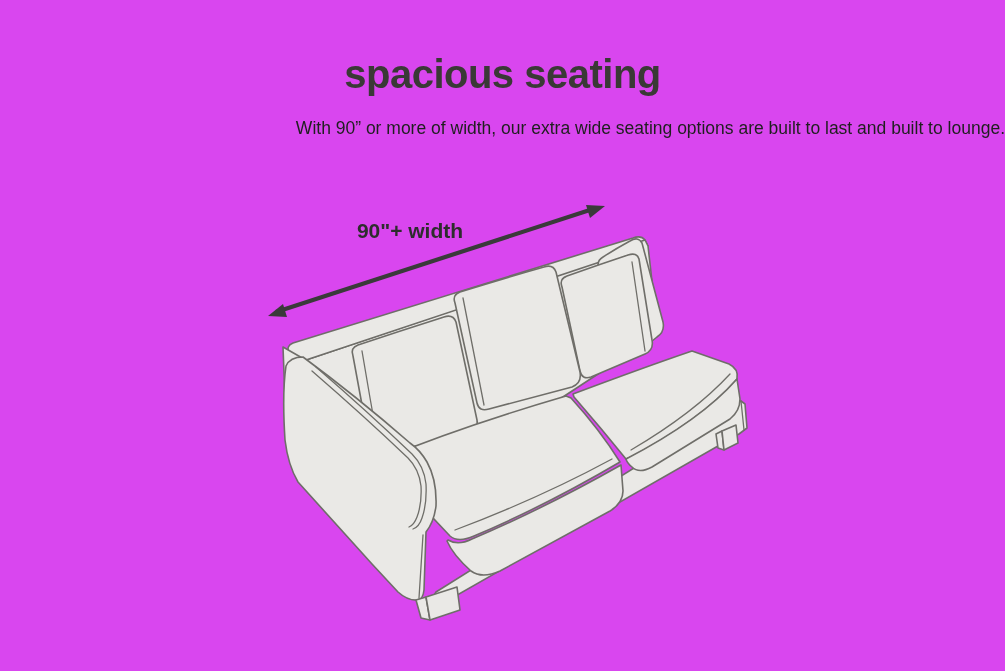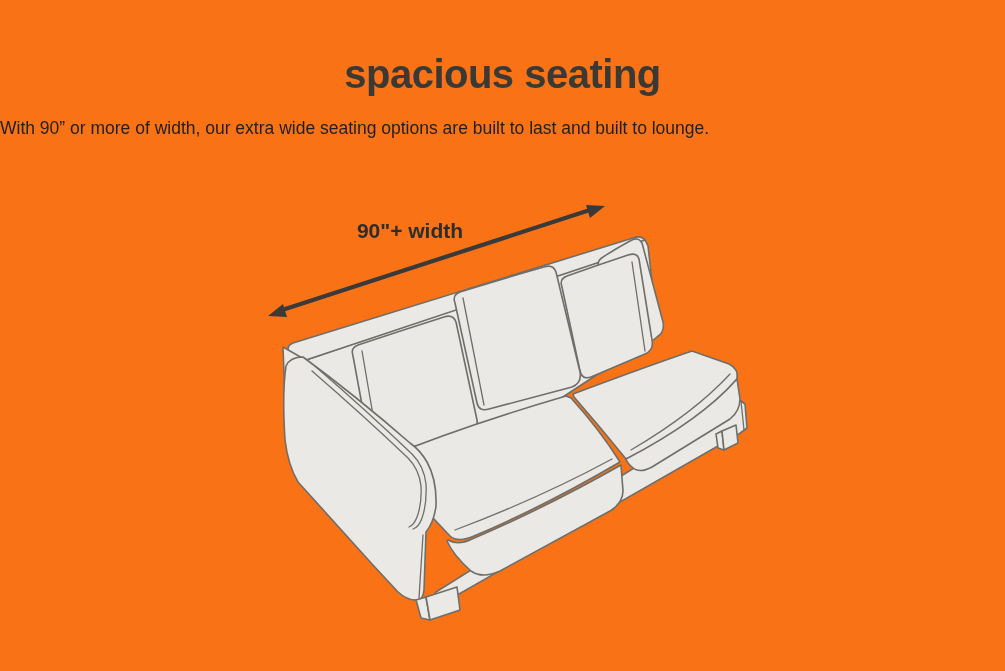--- a/index.html
+++ b/index.html
@@ -1,36 +1,36 @@
 <!DOCTYPE html>
 <html><head>
 <meta charset="utf-8">
 <style>
   html,body{margin:0;padding:0;background:#ffffff;}
   .page{
     position:relative;
     width:1005px;height:671px;
-    background:#f97316;
+    background:#d946ef;
     overflow:hidden;
     font-family:"Liberation Sans", sans-serif;
   }
   .hero-title{
     position:absolute;
     top:52px;left:0;width:100%;
     margin:0;
     text-align:center;
     font-size:40px;
     font-weight:bold;
     letter-spacing:-0.5px;
     color:#3a3936;
   }
   .hero-desc{
     position:absolute;
     top:115px;left:0;width:100%;
-    text-align:left;
+    text-align:right;
     font-size:17.5px;
     line-height:26px;
     color:#1f1f1f;
   }
   .figure-svg{position:absolute;left:0;top:0;}
   .art{fill:#eae9e6;stroke:#6f6e69;stroke-width:1.6;stroke-linejoin:round;}
   .line{fill:none;stroke:#6f6e69;stroke-width:1.3;stroke-linecap:round;}
   .arrow-line{stroke:#3a3a3a;stroke-width:4.2;stroke-linecap:butt;}
   .arrow-head{fill:#3a3a3a;stroke:none;}
   .dim-text{fill:#2d2d2d;font-weight:bold;font-size:21px;font-family:"Liberation Sans",sans-serif;}

